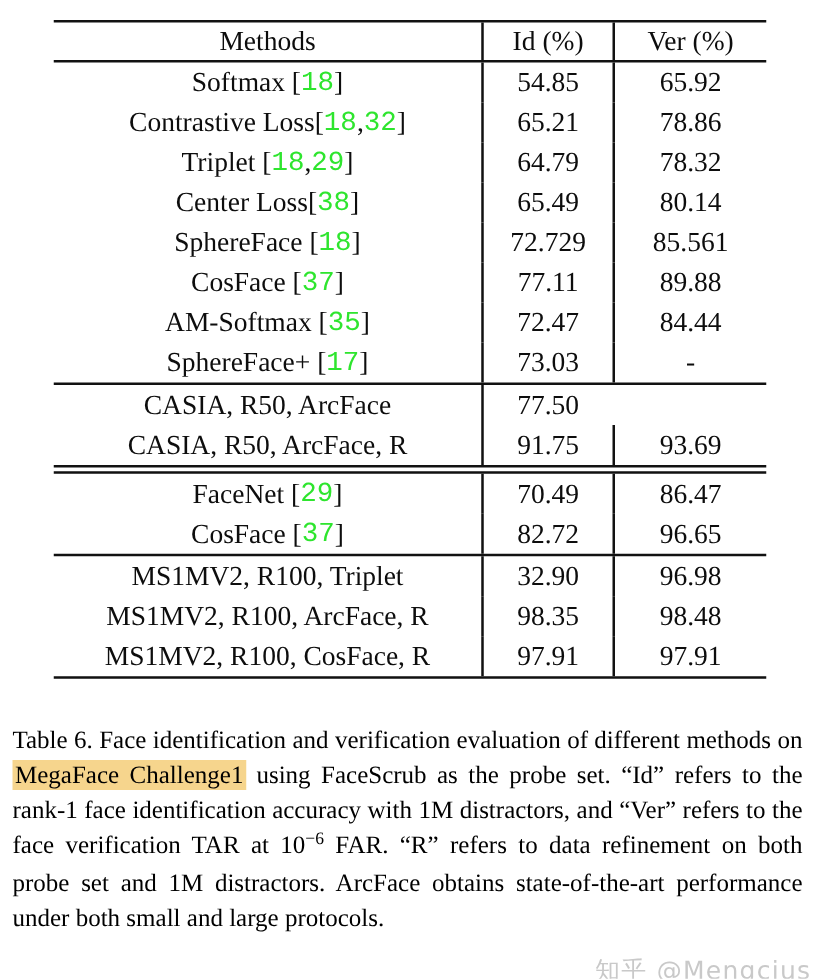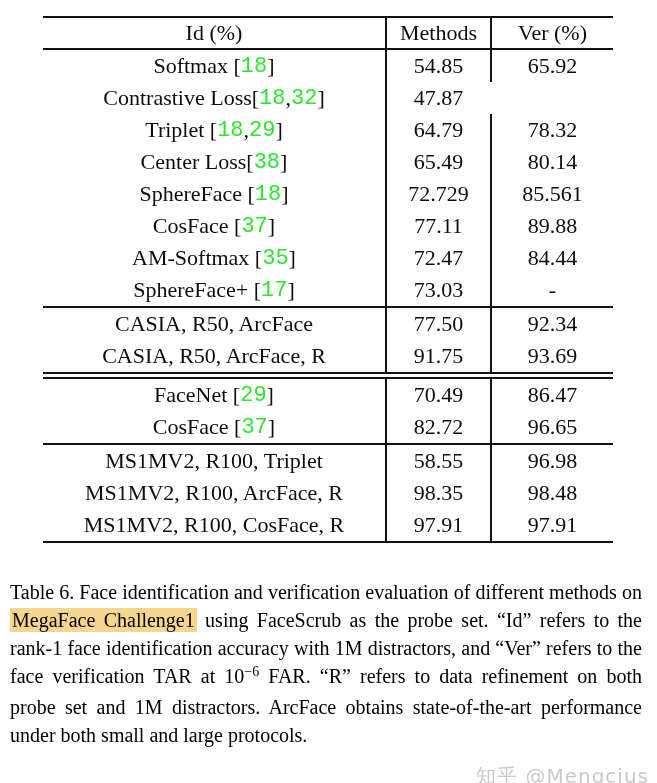--- a/index.html
+++ b/index.html
@@ -37,43 +37,44 @@
     position:absolute;right:8px;top:763px;
     font-family:"DejaVu Sans", sans-serif;font-size:20px;
     color:var(--watermark,#cbcbcb);letter-spacing:1px;
   }
 </style>
 </head>
 <body style="--citation: #2ee52e; --highlight: #f6d58d; --watermark: #c9c9c9; --rule: #111111;">
 
 <div class="tbl">
   <div class="tr header">
+    <div class="td">Methods</div>
     <div class="td">Id (%)</div>
-    <div class="td">Methods</div>
     <div class="td">Ver (%)</div>
   </div>
   <div class="group">
       <div class="tr">
         <div class="td">
           <span>Softmax [</span>
           <span class="cite">18</span>
           <span>]</span>
         </div>
         <div class="td">54.85</div>
         <div class="td">65.92</div>
       </div>
       <div class="tr">
         <div class="td">
           <span>Contrastive Loss[</span>
           <span class="cite">18</span>
           <span>, </span>
           <span class="cite">32</span>
           <span>]</span>
         </div>
-        <div class="td">47.87</div>
+        <div class="td">65.21</div>
+        <div class="td">78.86</div>
       </div>
       <div class="tr">
         <div class="td">
           <span>Triplet [</span>
           <span class="cite">18</span>
           <span>, </span>
           <span class="cite">29</span>
           <span>]</span>
         </div>
         <div class="td">64.79</div>
@@ -124,21 +125,20 @@
         <div class="td">73.03</div>
         <div class="td">-</div>
       </div>
     </div>
   <div class="group sep">
       <div class="tr">
         <div class="td">
           <span>CASIA, R50, ArcFace</span>
         </div>
         <div class="td">77.50</div>
-        <div class="td">92.34</div>
       </div>
       <div class="tr">
         <div class="td">
           <span>CASIA, R50, ArcFace, R</span>
         </div>
         <div class="td">91.75</div>
         <div class="td">93.69</div>
       </div>
     </div>
   <div class="double-sep"></div>
@@ -160,21 +160,21 @@
         </div>
         <div class="td">82.72</div>
         <div class="td">96.65</div>
       </div>
     </div>
   <div class="group sep">
       <div class="tr">
         <div class="td">
           <span>MS1MV2, R100, Triplet</span>
         </div>
-        <div class="td">58.55</div>
+        <div class="td">32.90</div>
         <div class="td">96.98</div>
       </div>
       <div class="tr">
         <div class="td">
           <span>MS1MV2, R100, ArcFace, R</span>
         </div>
         <div class="td">98.35</div>
         <div class="td">98.48</div>
       </div>
       <div class="tr">

